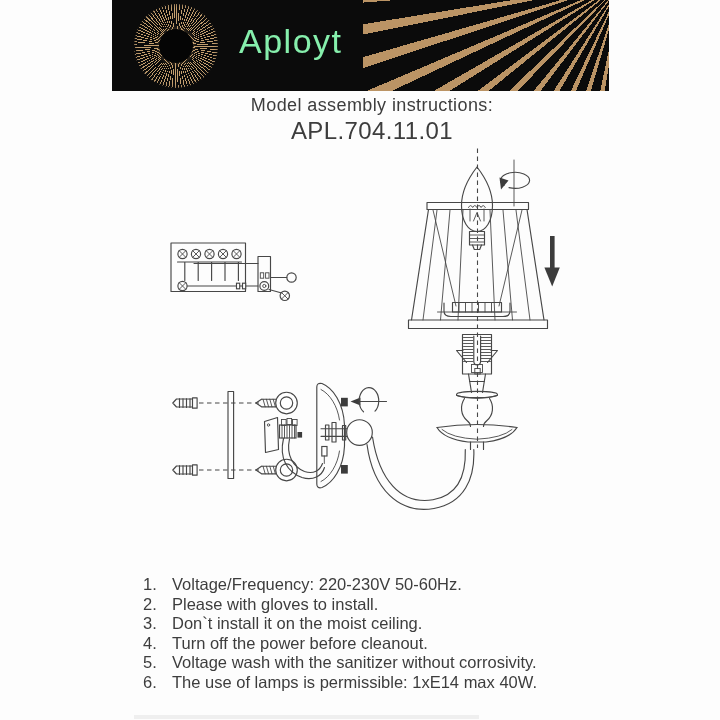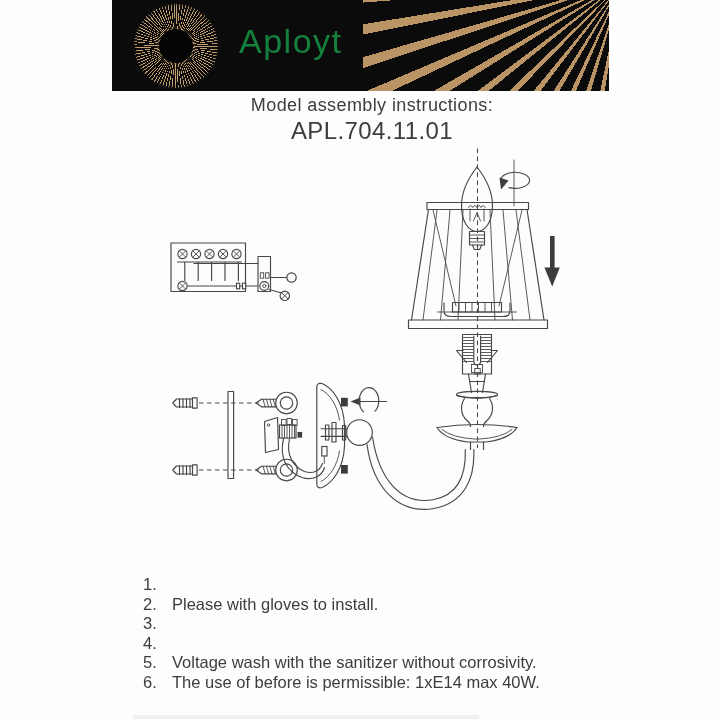--- a/index.html
+++ b/index.html
@@ -7,21 +7,21 @@
   .page{position:absolute;inset:0;background:#fdfdfd;}
 
   
   .banner{position:absolute;left:112px;top:0;width:497px;height:91px;background:#0b0b0b;overflow:hidden;}
   .starburst{position:absolute;left:22px;top:4px;width:84px;height:84px;border-radius:50%;
     background:repeating-conic-gradient(rgba(206,167,116,0.95) 0deg 1.3deg, rgba(11,11,11,0) 1.3deg 4.3deg);}
   .starburst-fade{position:absolute;left:18px;top:0;width:92px;height:92px;border-radius:50%;
     background:radial-gradient(circle, rgba(11,11,11,0) 0%, rgba(11,11,11,0) 58%, #0b0b0b 88%);}
   .starburst-core{position:absolute;left:47px;top:29px;width:34px;height:34px;border-radius:50%;background:#050505;
     box-shadow:0 0 5px 1px rgba(206,167,116,0.30);}
-  .brand{position:absolute;left:127px;top:24px;color:#15803d;font-size:34px;font-weight:300;letter-spacing:1.5px;line-height:1;}
+  .brand{position:absolute;left:127px;top:24px;color:#86efac;font-size:34px;font-weight:300;letter-spacing:1.5px;line-height:1;}
   .rays{position:absolute;right:-4px;top:-4px;width:250px;height:99px;
     background:repeating-conic-gradient(from 178deg at 104% -14%, rgba(11,11,11,0) 0deg 4.7deg, #bb9465 4.7deg 6.9deg);}
 
   
   .title-line{position:absolute;left:0;width:720px;text-align:center;color:#3d3d3d;letter-spacing:0.4px;padding-left:12px;}
   .title-1{top:95px;font-size:18px;}
   .title-2{top:117px;font-size:24px;}
 
   
   svg.diagram{position:absolute;left:0;top:0;width:720px;height:720px;}
@@ -198,35 +198,38 @@
     <g>
       <path class="ln" d="M 354,401.5 H 386.5"></path>
       <polygon class="solid" points="350.5,401.5 360.5,397.6 360.5,405.4"></polygon>
       <path class="ln" d="M 363.5,411.8 A 9.8 13.2 0 1 1 375,411.2"></path>
     </g>
   </svg>
 
   <ol class="instructions">
     <li>
         <span class="num">1.</span>
+        <span>Voltage/Frequency: 220-230V 50-60Hz.</span>
       </li>
     <li>
         <span class="num">2.</span>
         <span>Please with gloves to install.</span>
       </li>
     <li>
         <span class="num">3.</span>
+        <span>Don`t install it on the moist ceiling.</span>
       </li>
     <li>
         <span class="num">4.</span>
+        <span>Turn off the power before cleanout.</span>
       </li>
     <li>
         <span class="num">5.</span>
         <span>Voltage wash with the sanitizer without corrosivity.</span>
       </li>
     <li>
         <span class="num">6.</span>
-        <span>The use of before is permissible: 1xE14 max 40W.</span>
+        <span>The use of lamps is permissible: 1xE14 max 40W.</span>
       </li>
   </ol>
 
   <div class="bottom-smudge"></div>
 </div>
 
 </body></html>

